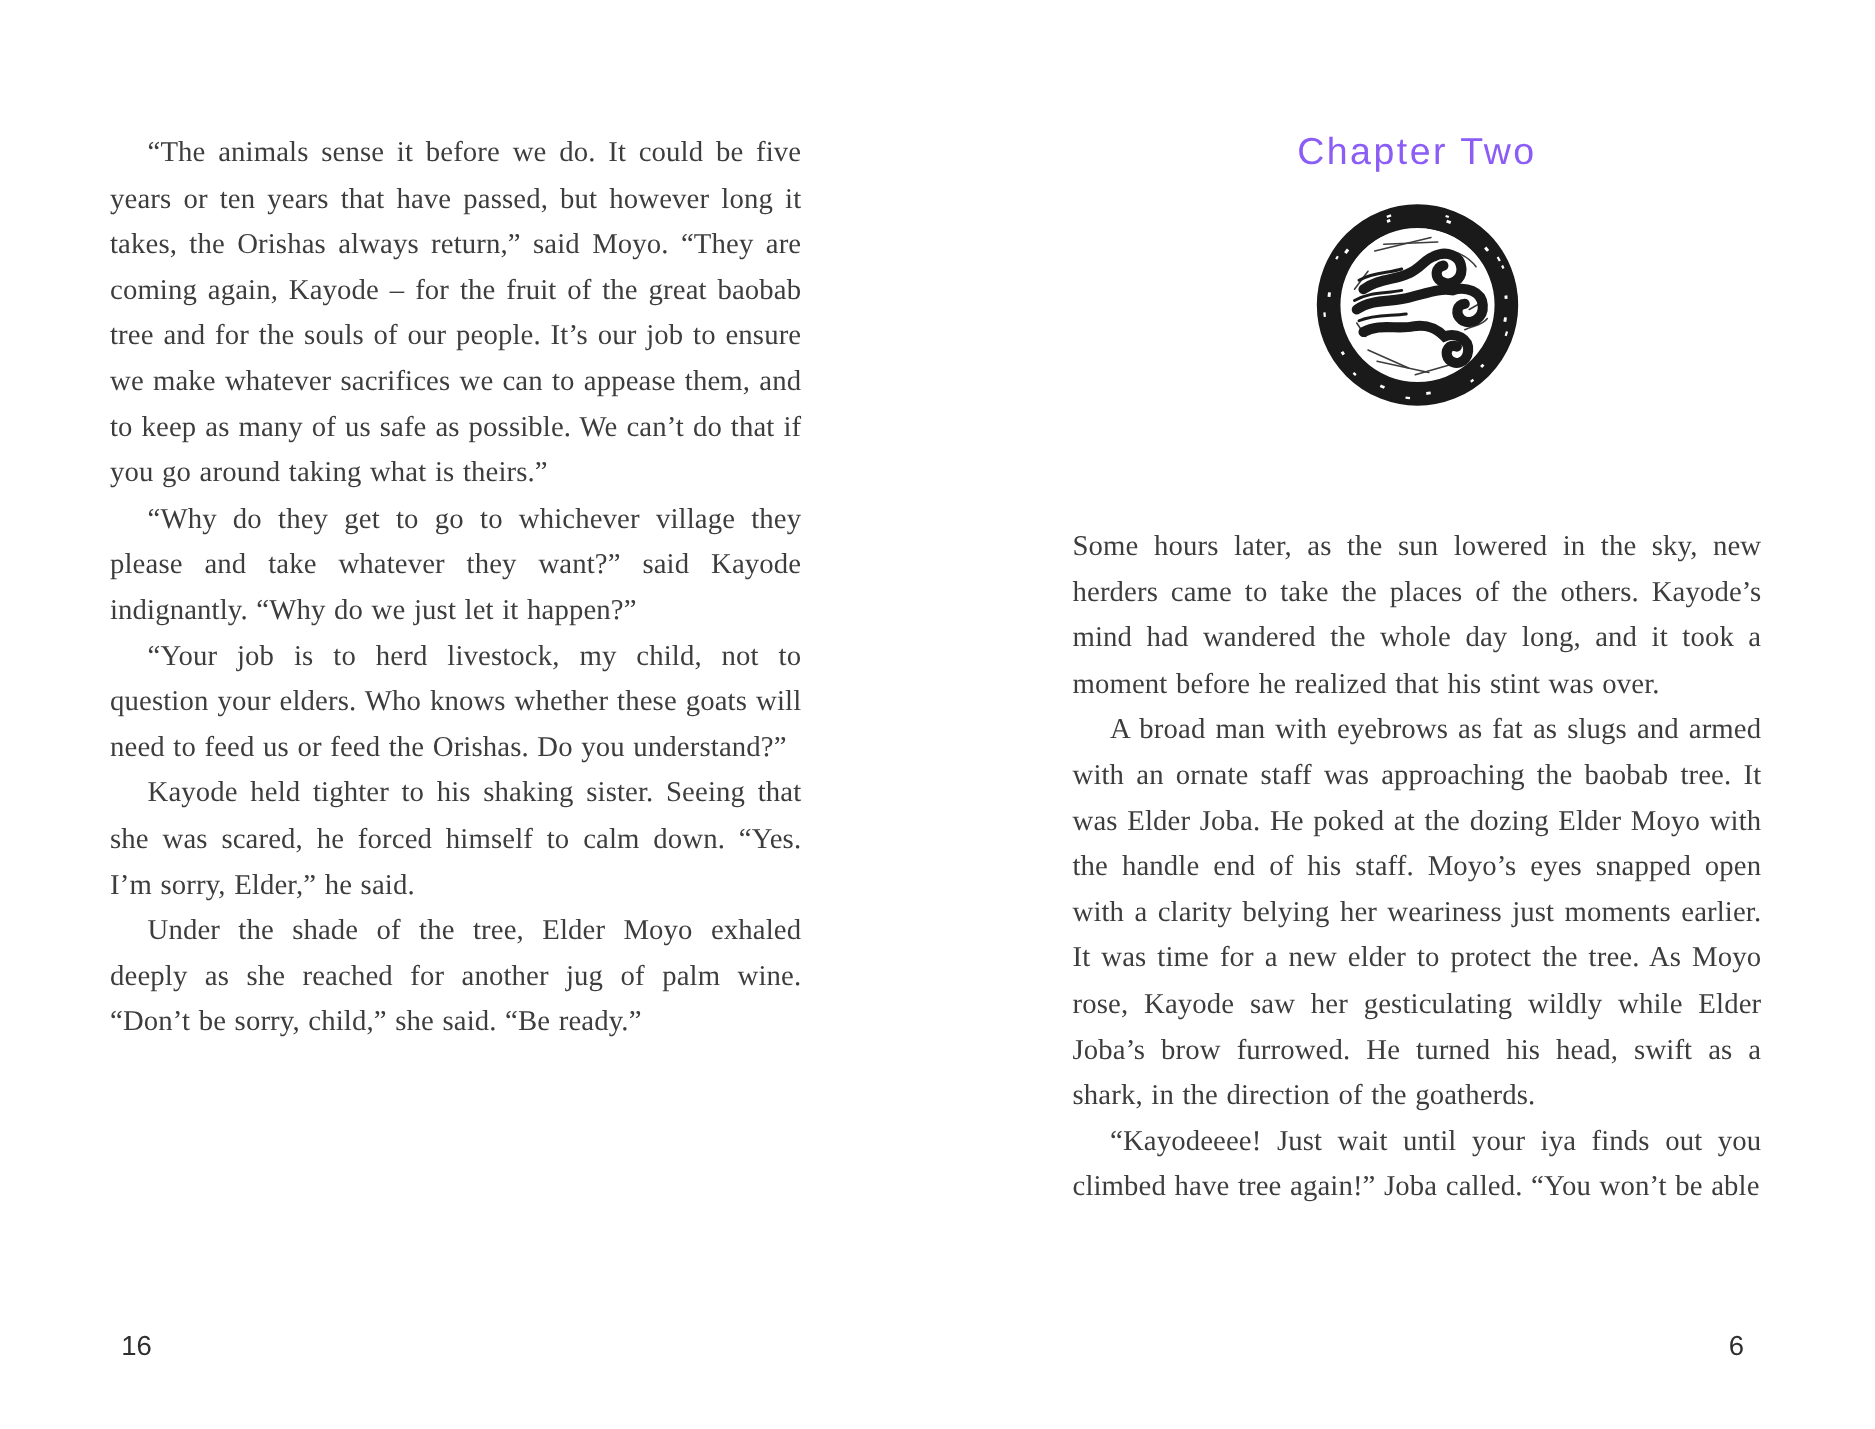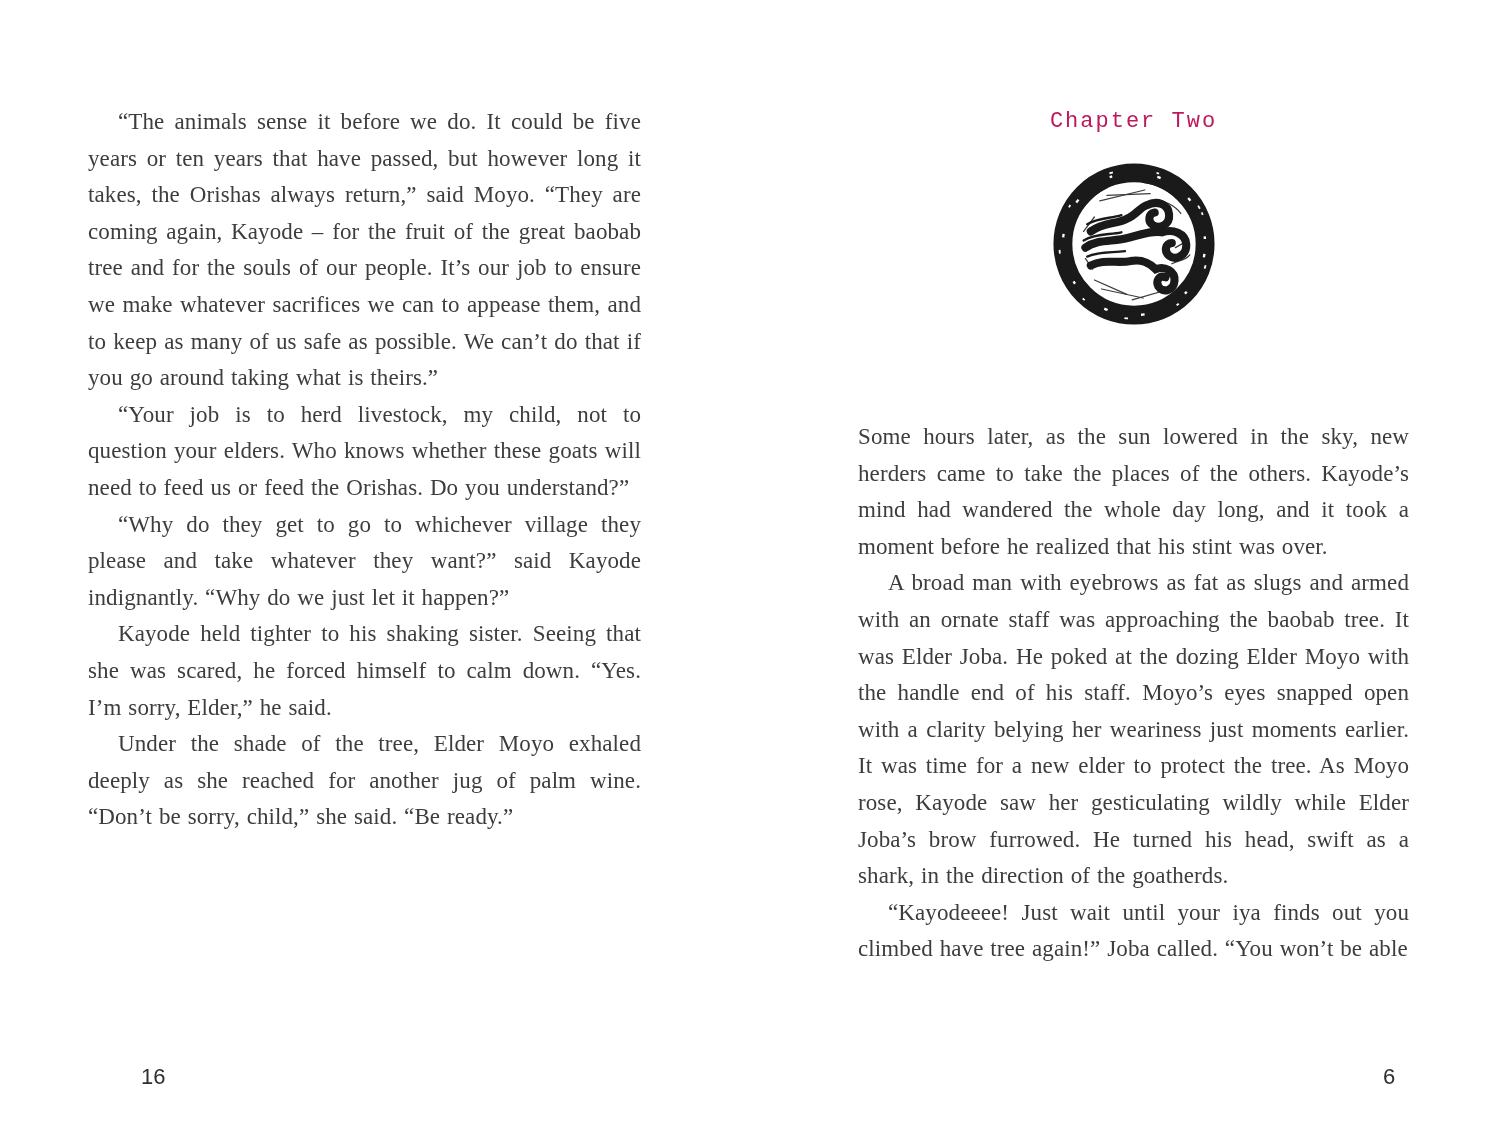--- a/index.html
+++ b/index.html
@@ -41,25 +41,25 @@
     letter-spacing: 0.1px;
     word-spacing: 1px;
   }
   .body-text p.opening {
     text-indent: 0;
   }
   .chapter-head {
     text-align: center;
   }
   .chapter-label {
-    font-family: Liberation Mono, monospace;
-    font-size: 22px;
+    font-family: Liberation Sans, sans-serif;
+    font-size: 30px;
     line-height: 36px;
     letter-spacing: 2px;
-    color: #be185d;
+    color: #8b5cf6;
   }
   .emblem {
     width: 180px;
     height: 180px;
     margin: 14px auto 0;
   }
   .emblem svg {
     width: 100%;
     height: 100%;
     display: block;
@@ -77,33 +77,33 @@
     margin-top: 85px;
     font-family: Liberation Serif, serif;
   }
   .page-number {
     position: absolute;
     top: 1064px;
     font-family: "Liberation Sans", sans-serif;
     font-size: 22px;
     color: #2e2e2e;
   }
-  .page-number-left { left: 97px; margin-left: 44px; }
+  .page-number-left { left: 97px; }
   .page-number-right { left: 1383px; }
 </style>
 </head>
 <body>
 
 <div class="spread">
 
   <section class="page page-left">
     <div class="body-text">
       <p>“The animals sense it before we do. It could be five years or ten years that have passed, but however long it takes, the Orishas always return,” said Moyo. “They are coming again, Kayode – for the fruit of the great baobab tree and for the souls of our people. It’s our job to ensure we make whatever sacrifices we can to appease them, and to keep as many of us safe as possible. We can’t do that if you go around taking what is theirs.”</p>
+      <p>“Why do they get to go to whichever village they please and take whatever they want?” said Kayode indignantly. “Why do we just let it happen?”</p>
       <p>“Your job is to herd livestock, my child, not to question your elders. Who knows whether these goats will need to feed us or feed the Orishas. Do you understand?”</p>
-      <p>“Why do they get to go to whichever village they please and take whatever they want?” said Kayode indignantly. “Why do we just let it happen?”</p>
       <p>Kayode held tighter to his shaking sister. Seeing that she was scared, he forced himself to calm down. “Yes. I’m sorry, Elder,” he said.</p>
       <p>Under the shade of the tree, Elder Moyo exhaled deeply as she reached for another jug of palm wine. “Don’t be sorry, child,” she said. “Be ready.”</p>
     </div>
   </section>
 
   <section class="page page-right">
     <header class="chapter-head">
       <div class="chapter-label">Chapter Two</div>
 
       <div class="emblem">

